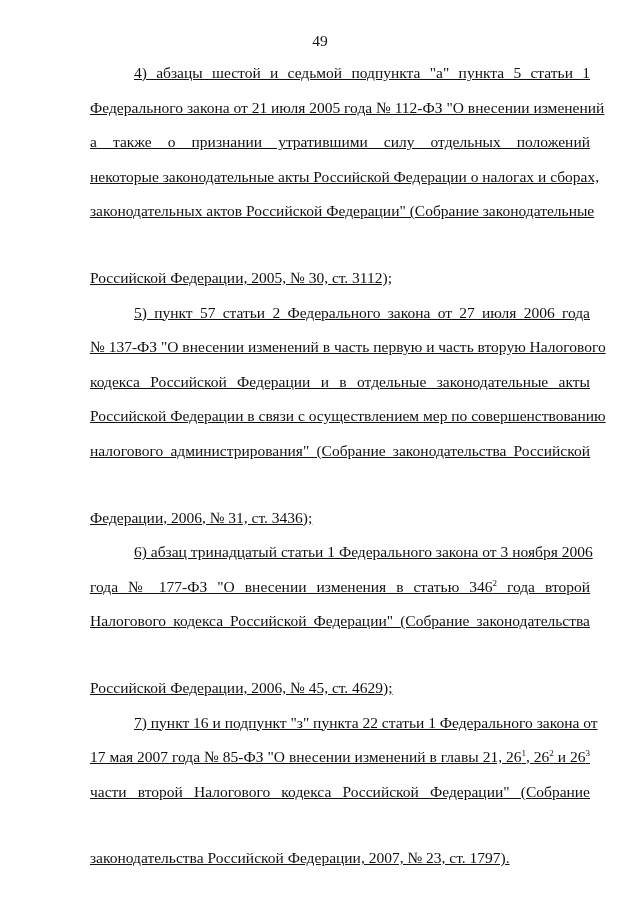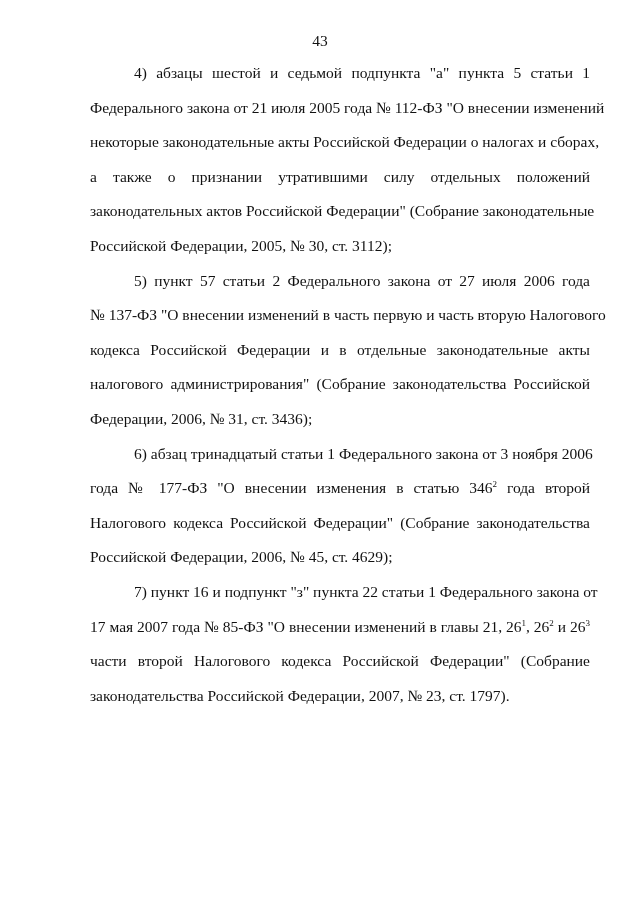--- a/index.html
+++ b/index.html
@@ -6,46 +6,47 @@
   body {
     width: 640px; height: 900px; background: #ffffff; position: relative; overflow: hidden;
     font-family: "Liberation Serif", "DejaVu Serif", serif; color: #111111;
   }
   .page-number {
     position: absolute; top: 32px; left: 0; width: 640px; text-align: center;
     font-size: 15.5px;
   }
   .body-text {
     position: absolute; top: 56px; left: 90px; width: 500px;
-    font-size: 15.5px; line-height: 34.6px;
+    font-size: 15.5px; line-height: 34.6px; text-decoration: underline;
   }
   .line { display: block; text-align: justify; text-align-last: justify; white-space: nowrap; }
-  .line.last { text-align-last: left; }
+  .line.last { text-align-last: left; margin-top: 32px; }
   .line.first { text-indent: 44px; }
   .line span { }
   sup { font-size: 9px; vertical-align: 6px; line-height: 0; }
 </style>
 </head>
 <body>
 
-<div class="page-number">43</div>
+<div class="page-number">49</div>
 
 <div class="body-text" id="doc-body">
     <div>
       <span class="line first"><span>4) абзацы шестой и седьмой подпункта "а" пункта 5 статьи 1</span></span>
       <span class="line"><span>Федерального закона от 21 июля 2005 года № 112-ФЗ "О внесении изменений</span></span>
+      <span class="line"><span>а также о признании утратившими силу отдельных положений</span></span>
       <span class="line"><span>некоторые законодательные акты Российской Федерации о налогах и сборах,</span></span>
-      <span class="line"><span>а также о признании утратившими силу отдельных положений</span></span>
       <span class="line"><span>законодательных актов Российской Федерации" (Собрание законодательные</span></span>
       <span class="line last"><span>Российской Федерации, 2005, № 30, ст. 3112);</span></span>
     </div>
     <div>
       <span class="line first"><span>5) пункт 57 статьи 2 Федерального закона от 27 июля 2006 года</span></span>
       <span class="line"><span>№ 137-ФЗ "О внесении изменений в часть первую и часть вторую Налогового</span></span>
       <span class="line"><span>кодекса Российской Федерации и в отдельные законодательные акты</span></span>
+      <span class="line"><span>Российской Федерации в связи с осуществлением мер по совершенствованию</span></span>
       <span class="line"><span>налогового администрирования" (Собрание законодательства Российской</span></span>
       <span class="line last"><span>Федерации, 2006, № 31, ст. 3436);</span></span>
     </div>
     <div>
       <span class="line first"><span>6) абзац тринадцатый статьи 1 Федерального закона от 3 ноября 2006</span></span>
       <span class="line"><span>года № 177-ФЗ "О внесении изменения в статью 346</span><sup>2</sup><span> года второй</span></span>
       <span class="line"><span>Налогового кодекса Российской Федерации" (Собрание законодательства</span></span>
       <span class="line last"><span>Российской Федерации, 2006, № 45, ст. 4629);</span></span>
     </div>
     <div>

